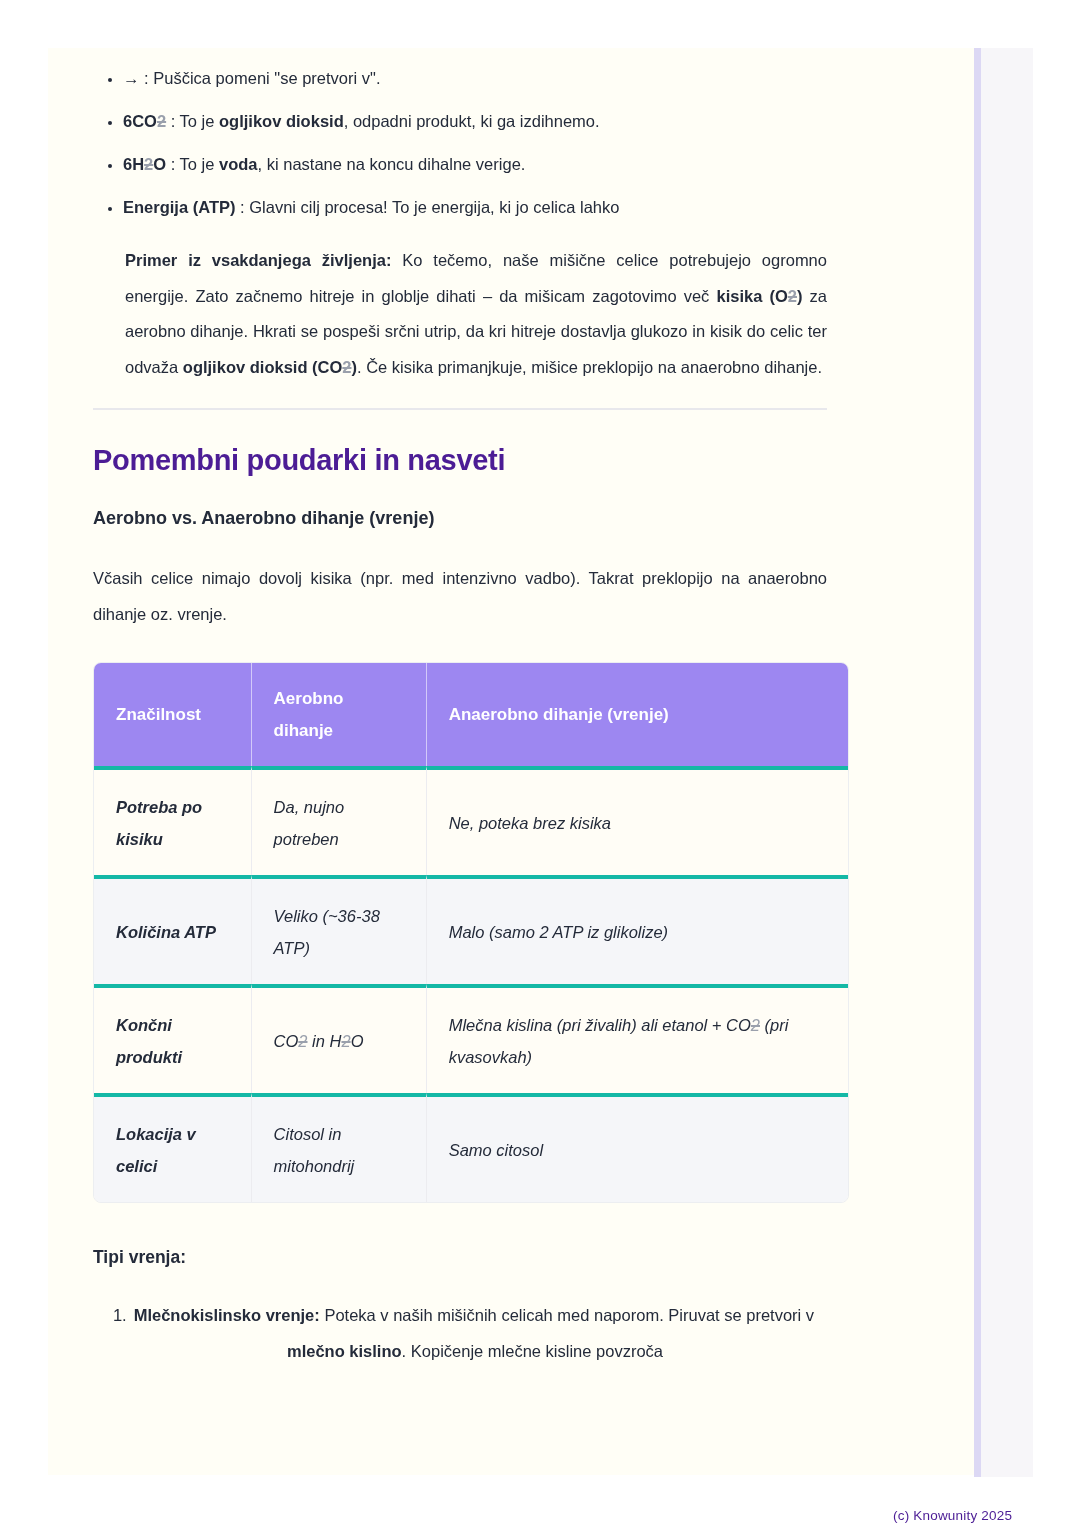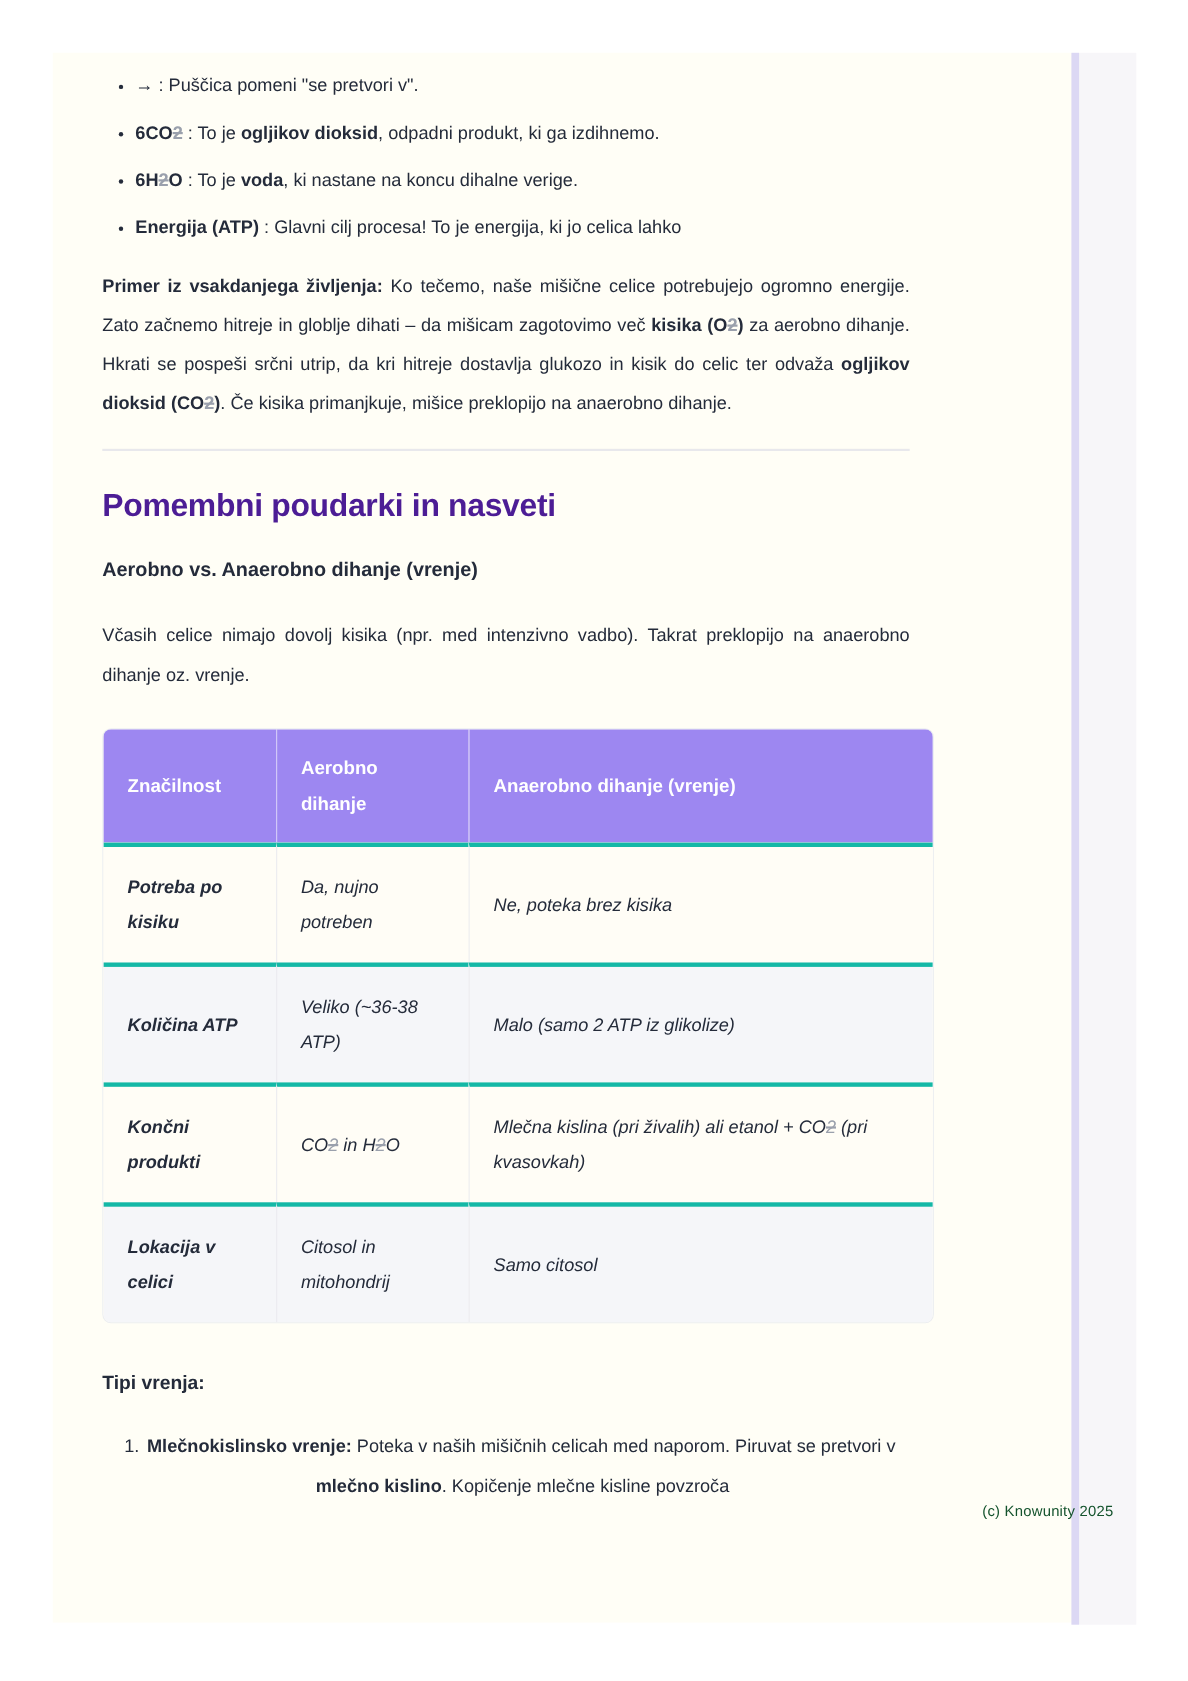--- a/index.html
+++ b/index.html
@@ -30,21 +30,21 @@
   ul.bullets li + li{margin-top:8px;}
   ul.bullets li::marker{color:#242b3a;font-size:14px;}
   b,strong,.bold{font-weight:700;}
   .arrow{font-weight:700;}
   .sub{
     color:#9aa0ac;text-decoration:line-through;text-decoration-color:#9aa0ac;
     text-decoration-thickness:1.5px;
   }
   .blockline{display:block;}
   .para{
-    font-size:16.5px;line-height:35.5px;text-align:justify;margin-top:18px;
+    font-size:16.5px;line-height:35.5px;text-align:justify;margin-top:18px;margin-left:32px;
   }
   .divider{height:2px;background:#e8e8ec;margin-top:23px;}
   .h2{
     margin-top:30px;font-size:29px;line-height:40px;font-weight:800;
     color:#4c1d95;letter-spacing:-0.3px;
   }
   .h3{margin-top:26px;font-size:18px;line-height:25px;font-weight:700;}
   .para2{
     font-size:16.5px;line-height:35.5px;text-align:justify;margin-top:30px;
   }
@@ -72,22 +72,22 @@
   .col2{width:170px;}
   .col3{width:410px;}
   .h4{margin-top:42px;font-size:17.5px;line-height:25px;font-weight:700;}
   ol.fermentation{
     list-style:none;padding-left:0;margin-top:28px;
     font-size:16.5px;line-height:35.5px;text-align:center;
   }
   ol.fermentation li{padding-left:30px;text-indent:-23px;}
   .ol-num{margin-right:7px;}
   .footer-mark{
-    position:absolute;left:893px;top:1366px;z-index:5;
-    font-size:13.5px;color:#14532d;letter-spacing:0.2px;
+    position:absolute;left:893px;top:1508px;z-index:5;
+    font-size:13.5px;color:#4c1d95;letter-spacing:0.2px;
   }
 </style>
 </head>
 <body>
 
 <div class="page-card">
   <div class="content">
 
     <ul class="bullets">
       <li>

